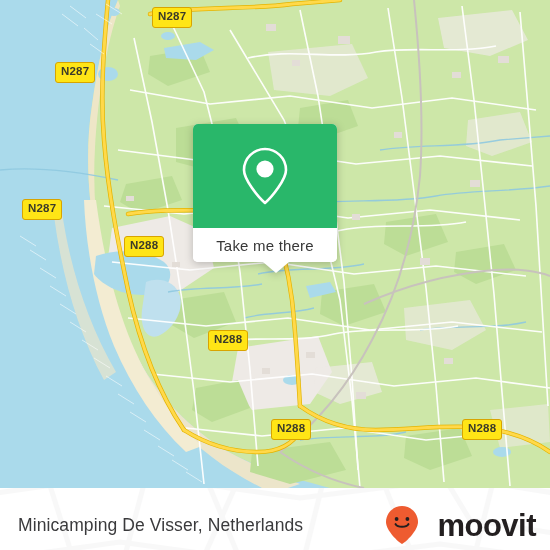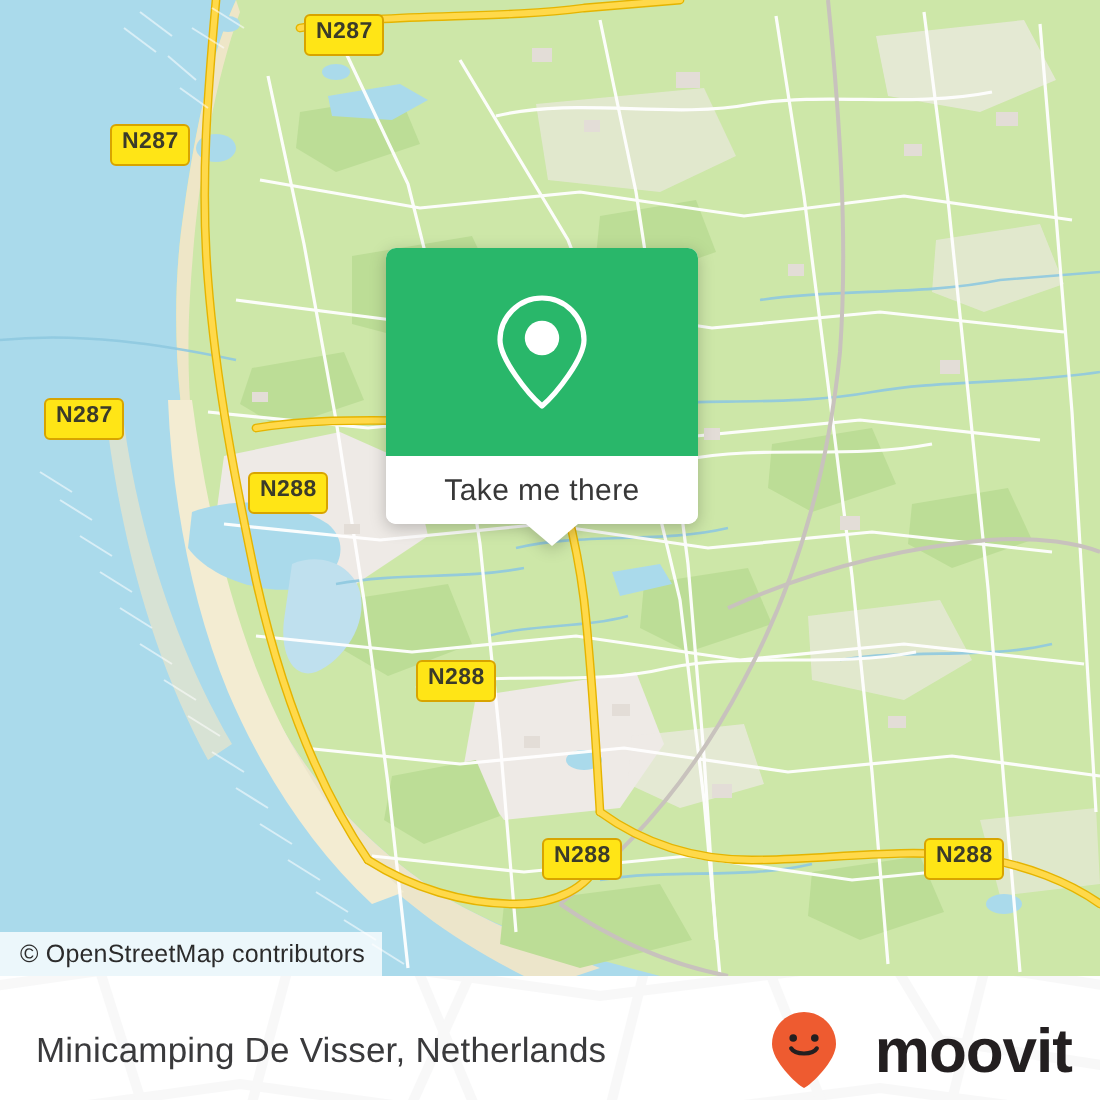--- a/index.html
+++ b/index.html
@@ -49,21 +49,21 @@
   
   .popup {
     position: absolute;
     left: 193px;
     top: 124px;
     width: 165px;
     z-index: 8;
     filter: drop-shadow(0 2px 4px rgba(0,0,0,0.22));
   }
   .popup-inner {
-    width: 156px;
+    width: 144px;
     border-radius: 5px;
     overflow: hidden;
     background: #ffffff;
   }
   .popup-top {
     height: 104px;
     background: #29b76a;
     display: flex;
     align-items: center;
     justify-content: center;
@@ -350,23 +350,20 @@
             <circle cx="27" cy="24" r="8.6" fill="#ffffff"></circle>
           </svg>
         </div>
         <div class="popup-bottom">
           <span class="popup-label">Take me there</span>
         </div>
       </div>
       <div class="popup-tail"></div>
     </div>
 
-    <div class="attribution">
-      <span>© OpenStreetMap contributors</span>
-    </div>
   </div>
 
   <div class="footer">
     <svg class="footer-watermark" viewBox="0 0 550 110" xmlns="http://www.w3.org/2000/svg">
       <rect x="0" y="0" width="550" height="110" fill="#ffffff"></rect>
       <g stroke="#e9e9ea" stroke-width="5" fill="none">
         <path d="M-10,30 L130,10 L300,34 L460,14 L560,30"></path>
         <path d="M-10,96 L120,78 L280,100 L440,80 L560,96"></path>
         <path d="M40,-10 L78,110"></path>
         <path d="M152,-10 L120,110"></path>

